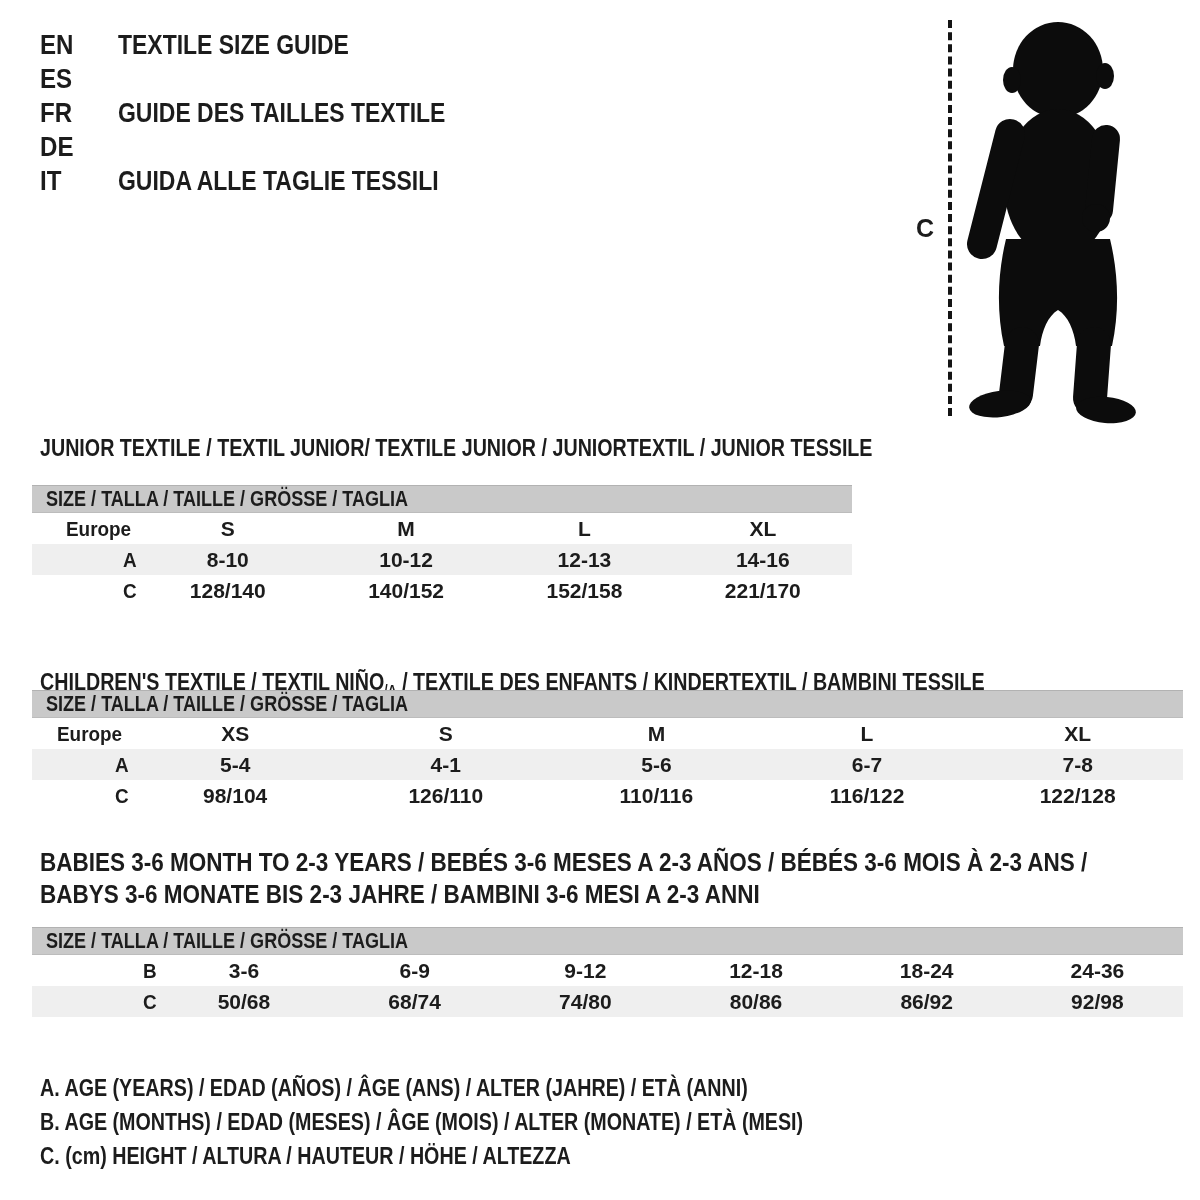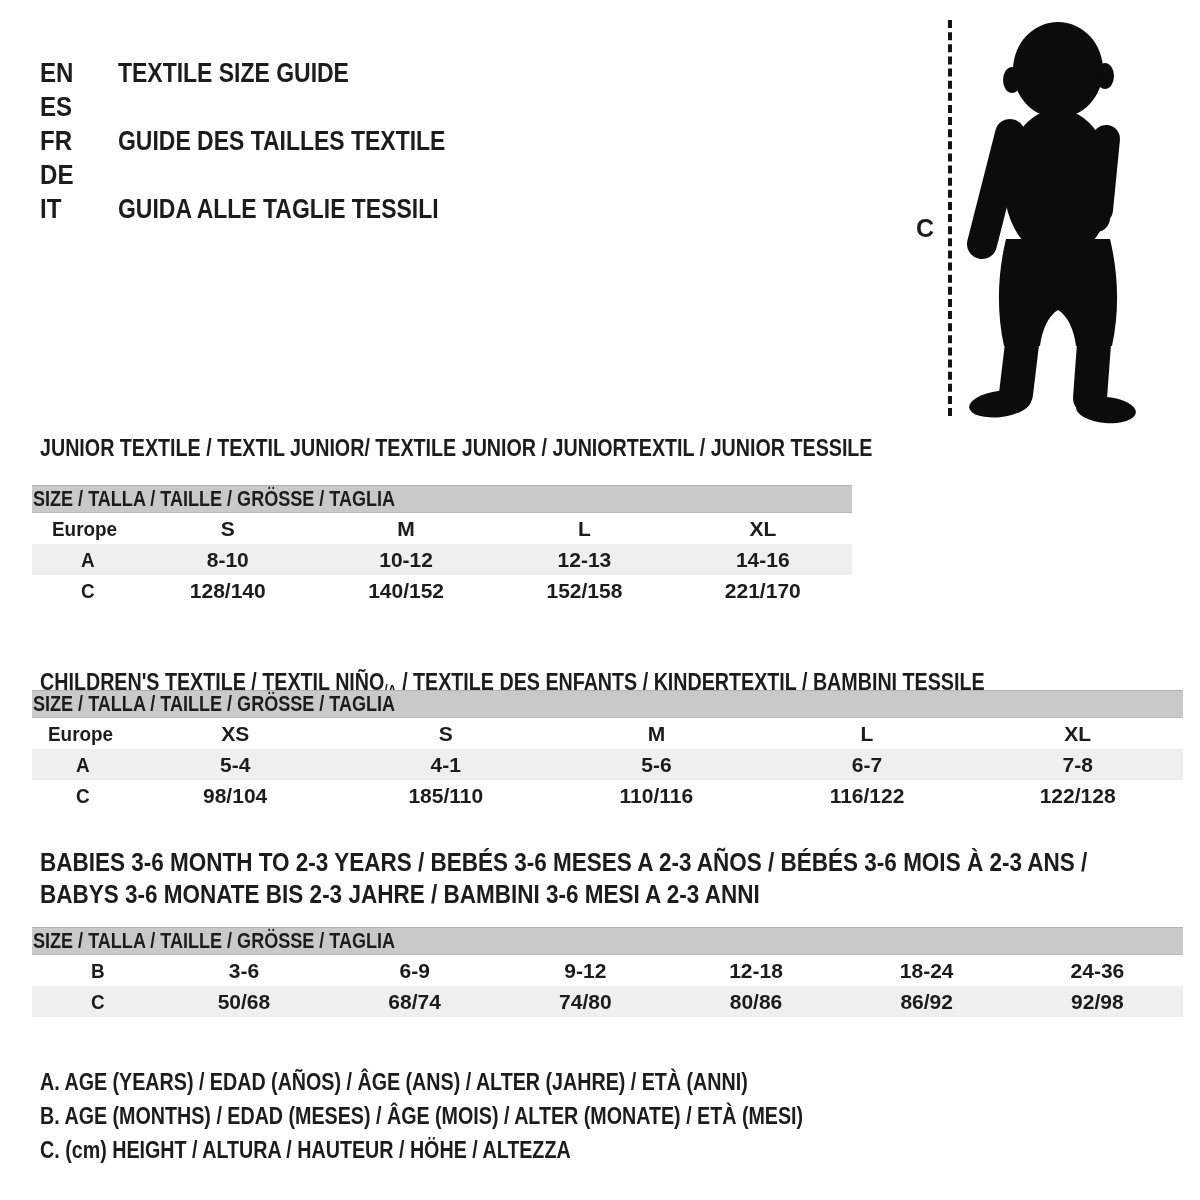--- a/index.html
+++ b/index.html
@@ -15,43 +15,43 @@
   .cx90{display:inline-block;transform:scaleX(0.90);transform-origin:0 50%;white-space:nowrap;}
   
   .lang-row{display:flex;height:34px;align-items:center;font-size:28px;}
   .lang-code{width:78px;flex:0 0 78px;}
   
   .sec-title{font-size:24px;line-height:28px;white-space:nowrap;}
   .sub-a{font-size:15px;vertical-align:-5px;}
   
   .size-table{position:absolute;}
   .size-bar{height:28px;background:#c9c9c9;border-top:1px solid #b2b2b2;border-bottom:1px solid #bcbcbc;
-            display:flex;align-items:center;padding-left:1px;box-sizing:border-box;font-size:22px;}
+            display:flex;align-items:center;padding-left:14px;box-sizing:border-box;font-size:22px;}
   .trow{display:flex;height:31px;align-items:center;font-size:21px;}
   .trow.shaded{background:#efefef;}
-  .tlab{padding-left:6px;box-sizing:border-box;text-align:center;}
+  .tlab{padding-left:6px;box-sizing:border-box;text-align:right;}
   .tcell{text-align:center;}
   
   .jun .tlab{width:13%;}   .jun .tcell{width:21.75%;}
   
   .chi .tlab{width:8.5%;}  .chi .tcell{width:18.3%;}
   
   .bab .tlab{width:11%;}   .bab .tcell{width:14.83%;}
   
-  .legend-line{height:34px;display:flex;align-items:flex-start;font-size:24px;}
+  .legend-line{height:34px;display:flex;align-items:flex-end;font-size:24px;}
   
   #dash-line{position:absolute;left:948px;top:20px;height:396px;width:0;border-left:4px dashed #141414;}
   #c-label{position:absolute;left:910px;top:214px;width:30px;text-align:center;font-size:25px;}
 </style>
 </head>
 <body>
 
 <div id="canvas">
 
-  <div class="abs" style="left:40px;top:28px;margin-top:28px;">
+  <div class="abs" style="left:40px;top:28px;">
     <div class="lang-row">
       <span class="lang-code"><span class="cx86">EN</span></span>
       <span><span class="cx">TEXTILE SIZE GUIDE</span></span>
     </div>
     <div class="lang-row">
       <span class="lang-code"><span class="cx86">ES</span></span>
     </div>
     <div class="lang-row">
       <span class="lang-code"><span class="cx86">FR</span></span>
       <span><span class="cx">GUIDE DES TAILLES TEXTILE</span></span>
@@ -140,21 +140,21 @@
       <span class="tlab"><span class="cx90">A</span></span>
       <span class="tcell">5-4</span>
       <span class="tcell">4-1</span>
       <span class="tcell">5-6</span>
       <span class="tcell">6-7</span>
       <span class="tcell">7-8</span>
     </div>
     <div class="trow">
       <span class="tlab"><span class="cx90">C</span></span>
       <span class="tcell">98/104</span>
-      <span class="tcell">185/110</span>
+      <span class="tcell">126/110</span>
       <span class="tcell">110/116</span>
       <span class="tcell">116/122</span>
       <span class="tcell">122/128</span>
     </div>
   </div>
 
   <div class="abs sec-title" style="left:40px;top:848px;">
     <span class="cx90" style="font-size:25px;">BABIES 3-6 MONTH TO 2-3 YEARS / BEBÉS 3-6 MESES A 2-3 AÑOS / BÉBÉS 3-6 MOIS À 2-3 ANS /</span>
   </div>
   <div class="abs sec-title" style="left:40px;top:880px;">

